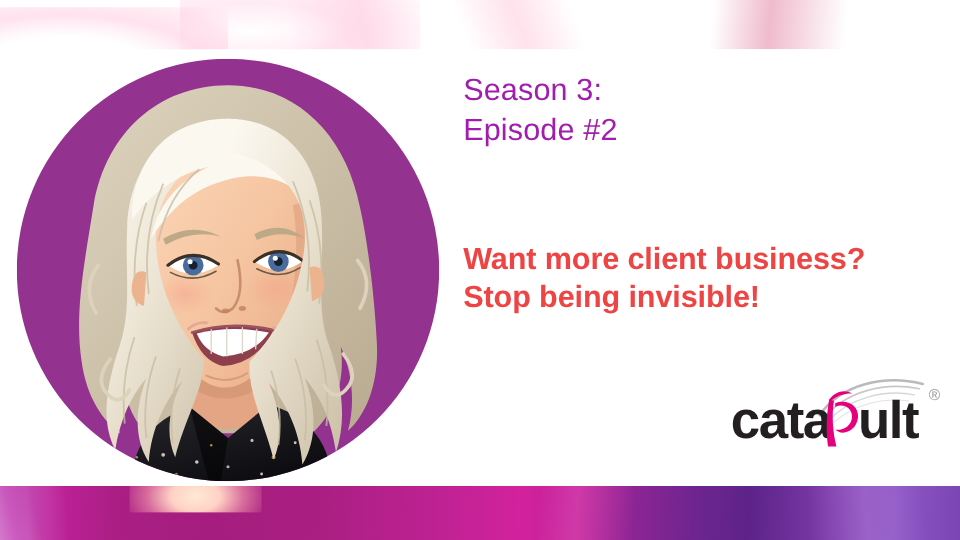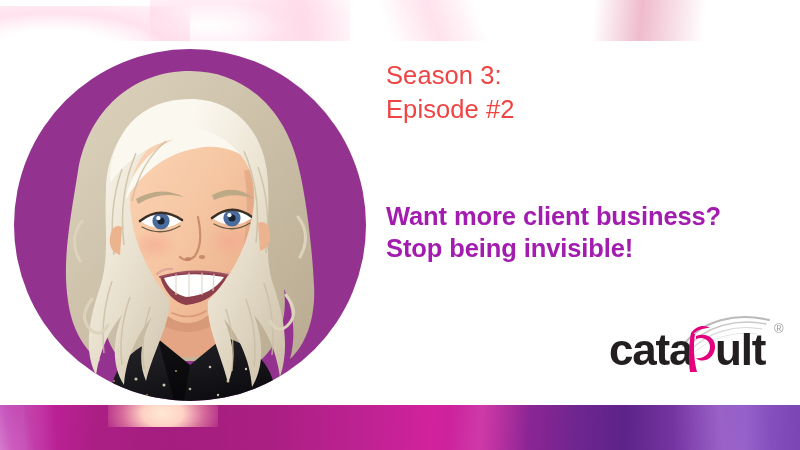--- a/index.html
+++ b/index.html
@@ -136,33 +136,33 @@
     height: 352px;
   }
   #portrait svg { display: block; }
 
   
   .eyebrow {
     position: absolute;
     left: 386px;
     top: 58px;
     width: 380px;
-    color: #ef4444;
+    color: #a21caf;
     font-size: 25.5px;
     line-height: 34px;
     font-weight: 400;
     letter-spacing: .1px;
     white-space: pre-line;
   }
   .headline {
     position: absolute;
     left: 386px;
     top: 200px;
     width: 390px;
-    color: #a21caf;
+    color: #ef4444;
     font-size: 25.5px;
     line-height: 32px;
     font-weight: bold;
     letter-spacing: -.1px;
     white-space: pre-line;
   }
 
   
   #logo {
     position: absolute;

